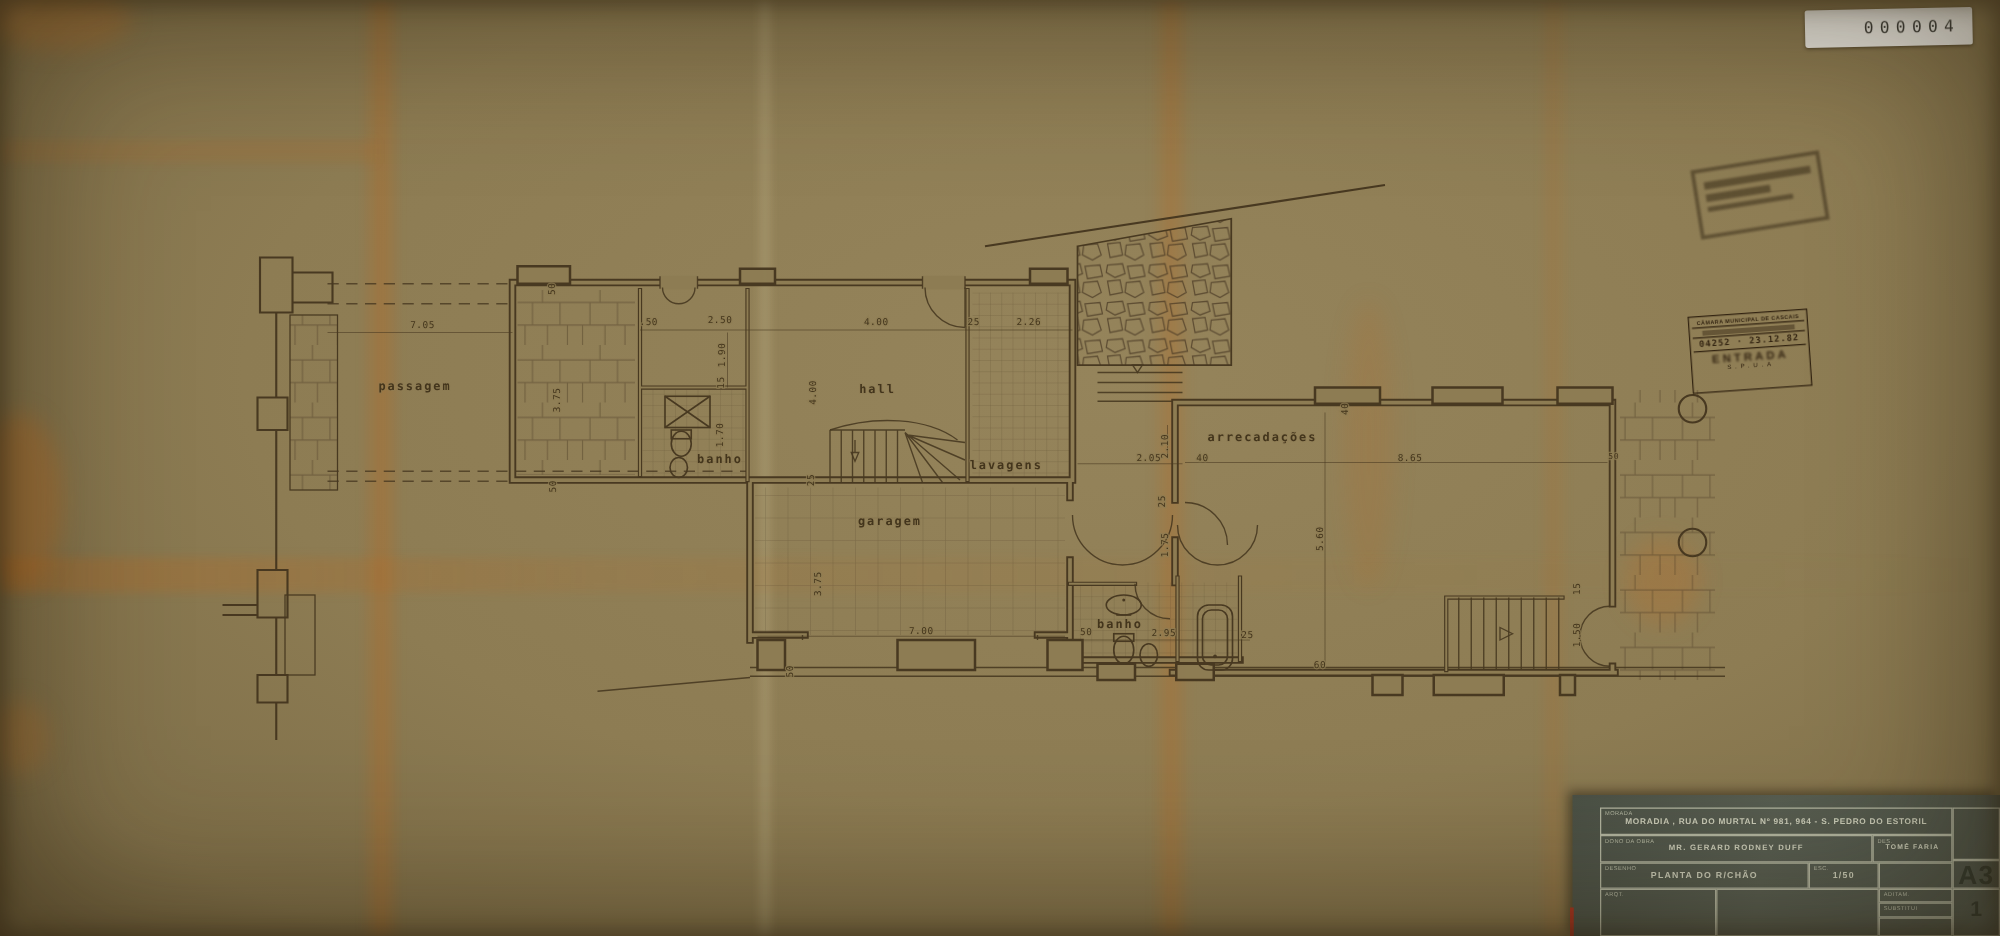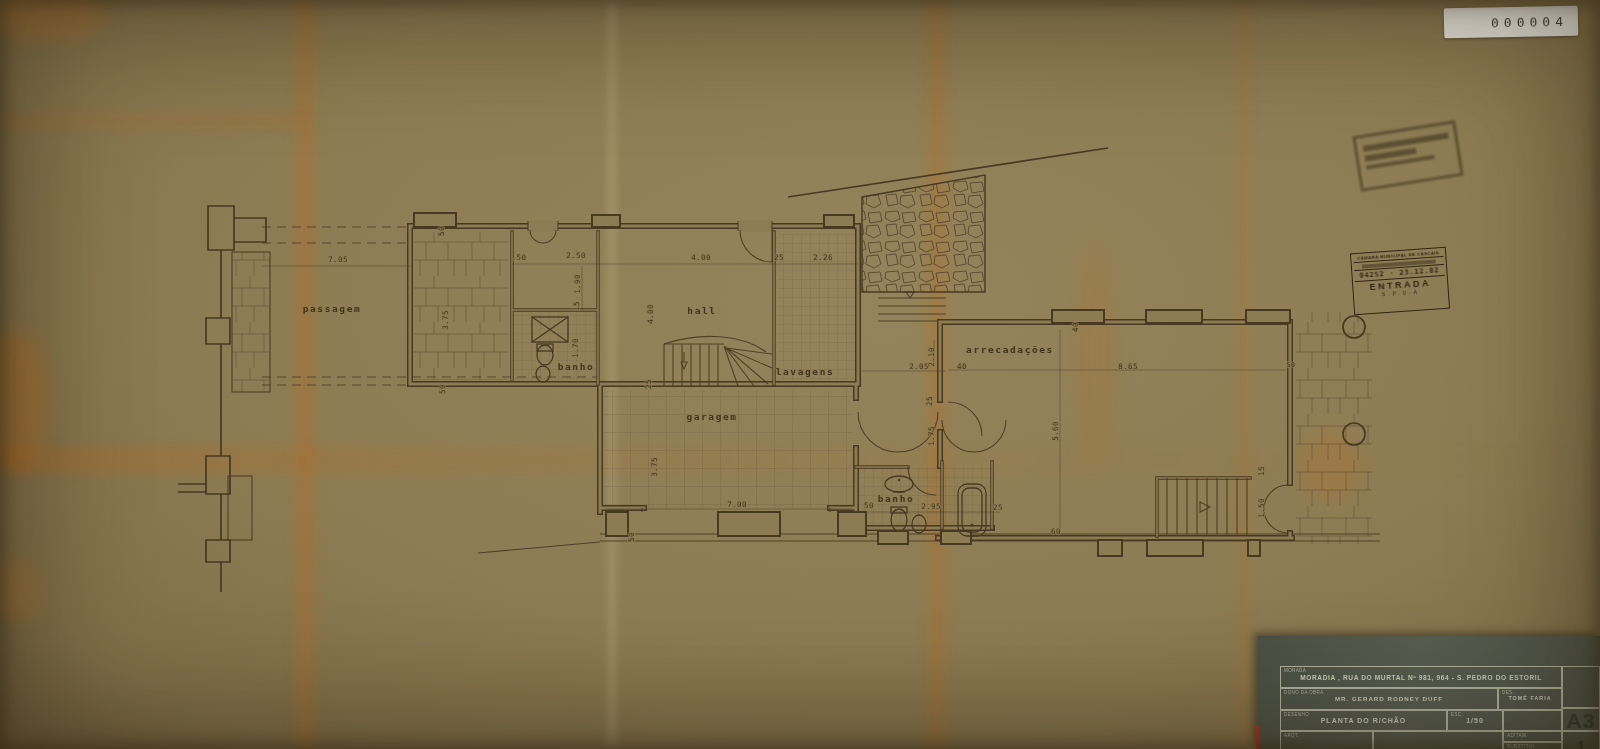--- a/index.html
+++ b/index.html
@@ -43,21 +43,21 @@
     filter:blur(.3px);box-sizing:border-box;padding:1px 2px;text-align:center;}
   .stampB .r1{font-size:4.3px;font-weight:bold;letter-spacing:.4px;border-bottom:.8px solid currentColor;padding:1px 0;}
   .stampB .smudge{height:4px;margin:1.5px auto;width:82%;background:currentColor;opacity:.45;}
   .stampB .num{font-size:7px;font-weight:bold;letter-spacing:.8px;border-top:.8px solid currentColor;border-bottom:.8px solid currentColor;padding:1px 0;font-family:"DejaVu Sans Mono",monospace;}
   .stampB .word{font-size:9px;font-weight:900;letter-spacing:2.5px;filter:blur(.7px);margin-top:1px;}
   .stampB .dept{font-size:5px;letter-spacing:3px;}
   
   .panel{left:1258px;top:636px;width:342px;height:113px;
     background:linear-gradient(100deg,#4b5146 0%,#575d51 45%,#4d5348 100%);
     box-shadow:-4px -3px 8px rgba(20,15,5,.45);color:#c7c9b5;}
-  .panel .cell{position:absolute;border:1px solid #b2b5a0;box-sizing:border-box;padding:1px 3px;overflow:hidden;margin-top:20px;}
+  .panel .cell{position:absolute;border:1px solid #b2b5a0;box-sizing:border-box;padding:1px 3px;overflow:hidden;}
   .panel .lbl{font-size:4.5px;letter-spacing:.4px;color:#bcbfaa;opacity:.9;display:block;line-height:5px;}
   .panel .val{font-size:7px;font-weight:bold;letter-spacing:1px;color:#cbcdb9;filter:blur(.35px);display:block;text-align:center;}
   .panel .val.addr{font-size:6.6px;letter-spacing:.6px;margin-top:1px;}
   .panel .big{font-size:21px;font-weight:bold;color:#343a2f;letter-spacing:1px;text-align:center;line-height:22px;filter:blur(.3px);}
   .panel .one{font-size:17px;font-weight:bold;color:#343a2f;text-align:center;line-height:30px;}
   .redtick{position:absolute;left:-2px;top:90px;width:3px;height:24px;background:#a93420;}
 </style>
 </head>
 <body>
 

